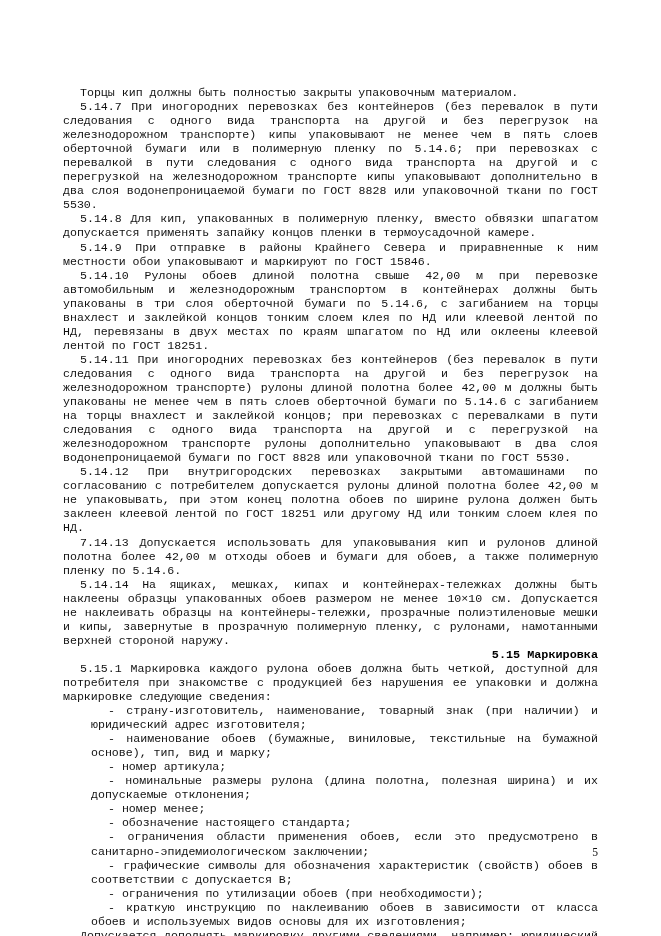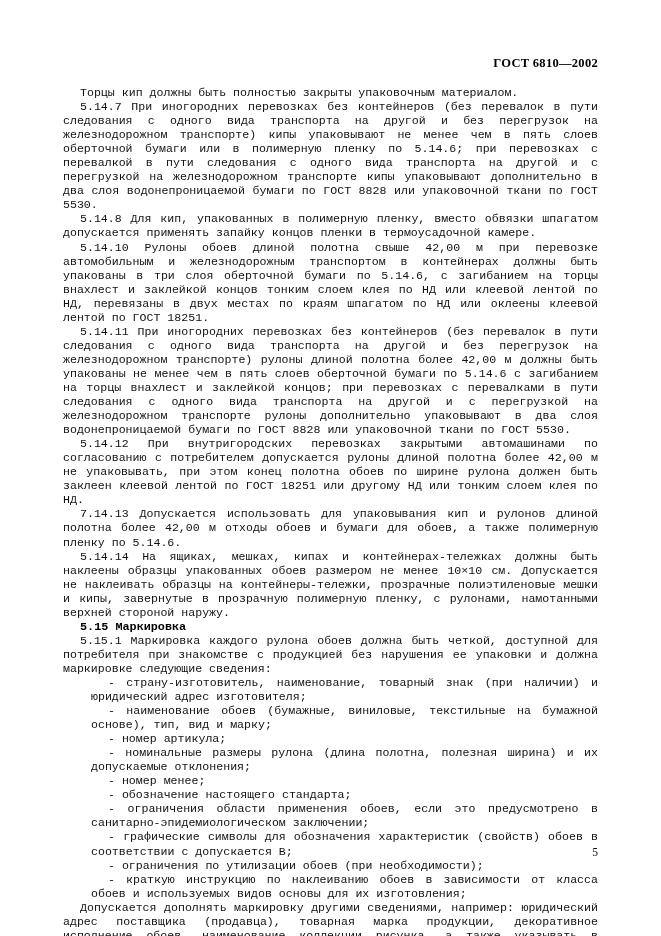--- a/index.html
+++ b/index.html
@@ -53,48 +53,48 @@
     text-indent: 17px;
     margin-left: 28px;
   }
   h2.section {
     margin: 0;
     padding: 0;
     font-size: 11.8px;
     line-height: 14.05px;
     font-weight: bold;
     text-indent: 17px;
-    text-align: left;
+    text-align: right;
     color: #000000;
   }
   .page-number {
     position: absolute;
     left: 63px;
     width: 535px;
     top: 846px;
     text-align: right;
     font-size: 11.6px;
     color: #111111;
   }
 </style>
 </head>
 <body>
 
 <div class="page">
 
-  <div class="header">ГОСТ 6810—2002</div>
 
   <div class="body-col">
 
     <p class="indent">Торцы кип должны быть полностью закрыты упаковочным материалом.</p>
 
     <p class="indent">5.14.7  При иногородних перевозках без контейнеров (без перевалок в пути следования с одного вида транспорта на другой и без перегрузок на железнодорожном транспорте) кипы упаковывают не менее чем в пять слоев оберточной бумаги или в полимерную пленку по 5.14.6; при перевозках с перевалкой в пути следования с одного вида транспорта на другой и с перегрузкой на железнодорожном транспорте кипы упаковывают дополнительно в два слоя водонепроницаемой бумаги по ГОСТ 8828 или упаковочной ткани по ГОСТ 5530.</p>
 
     <p class="indent">5.14.8  Для кип, упакованных в полимерную пленку, вместо обвязки шпагатом допускается применять запайку концов пленки в термоусадочной камере.</p>
 
+    <p class="indent">5.14.9  При отправке в районы Крайнего Севера и приравненные к ним местности обои упаковывают и маркируют по ГОСТ 15846.</p>
 
     <p class="indent">5.14.10  Рулоны обоев длиной полотна свыше 42,00 м при перевозке автомобильным и железнодорожным транспортом в контейнерах должны быть упакованы в три слоя оберточной бумаги по 5.14.6, с загибанием на торцы внахлест и заклейкой концов тонким слоем клея по НД или клеевой лентой по НД, перевязаны в двух местах по краям шпагатом по НД или оклеены клеевой лентой по ГОСТ 18251.</p>
 
     <p class="indent">5.14.11  При иногородних перевозках без контейнеров (без перевалок в пути следования с одного вида транспорта на другой и без перегрузок на железнодорожном транспорте) рулоны длиной полотна более 42,00 м должны быть упакованы не менее чем в пять слоев оберточной бумаги по 5.14.6 с загибанием на торцы внахлест и заклейкой концов; при перевозках с перевалками в пути следования с одного вида транспорта на другой и с перегрузкой на железнодорожном транспорте рулоны дополнительно упаковывают в два слоя водонепроницаемой бумаги по ГОСТ 8828 или упаковочной ткани по ГОСТ 5530.</p>
 
     <p class="indent">5.14.12  При внутригородских перевозках закрытыми автомашинами по согласованию с потребителем допускается рулоны длиной полотна более 42,00 м не упаковывать, при этом конец полотна обоев по ширине рулона должен быть заклеен клеевой лентой по ГОСТ 18251 или другому НД или тонким слоем клея по НД.</p>
 
     <p class="indent">7.14.13  Допускается использовать для упаковывания кип и рулонов длиной полотна более 42,00 м отходы обоев и бумаги для обоев, а также полимерную пленку по 5.14.6.</p>
 
     <p class="indent">5.14.14  На ящиках, мешках, кипах и контейнерах-тележках должны быть наклеены образцы упакованных обоев размером не менее 10×10 см. Допускается не наклеивать образцы на контейнеры-тележки, прозрачные полиэтиленовые мешки и кипы, завернутые в прозрачную полимерную пленку, с рулонами, намотанными верхней стороной наружу.</p>

